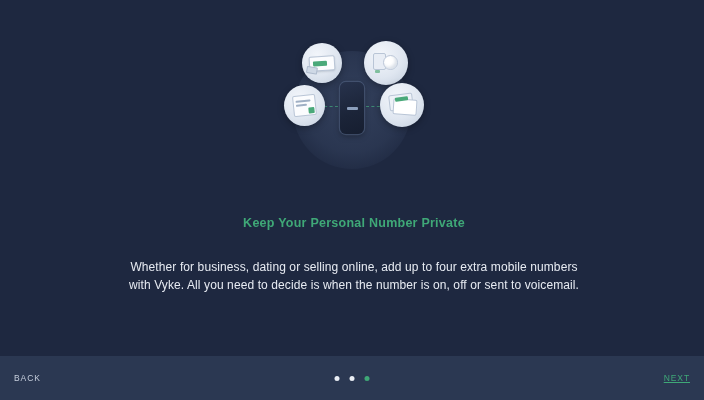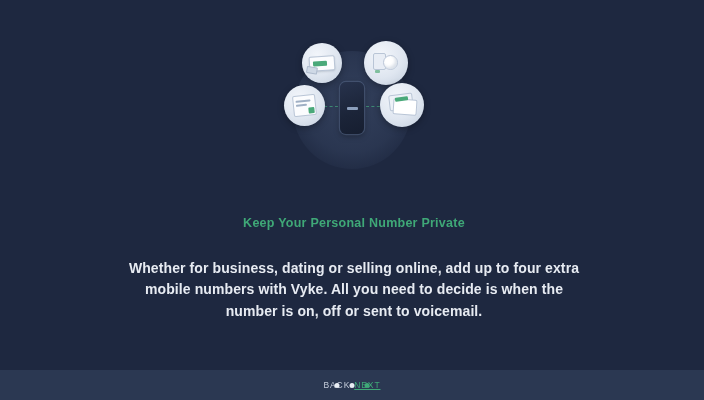--- a/index.html
+++ b/index.html
@@ -180,38 +180,37 @@
   }
   .headline {
     color: #3fa877;
     font-size: 12.5px;
     letter-spacing: 0.25px;
     margin: 0 0 28px 0;
     white-space: nowrap;
   }
   .body-copy {
     color: #e7ebf2;
-    font-size: 14px;
+    font-size: 12px;
     line-height: 1.52;
     margin: 9px;
     letter-spacing: 0.1px;
-    font-weight: bold;
   }
 
   
   .bottom-bar {
     position: absolute;
     left: 0;
     right: 0;
     bottom: 0;
-    height: 30px;
+    height: 44px;
     background: #2b3852;
     display: flex;
     align-items: center;
-    justify-content: center;
+    justify-content: space-between;
     padding: 0 12px;
     box-sizing: border-box;
   }
   .nav-btn {
     font-size: 8.5px;
     letter-spacing: 0.9px;
     background: none;
     border: none;
     padding: 4px 2px;
     cursor: pointer;

